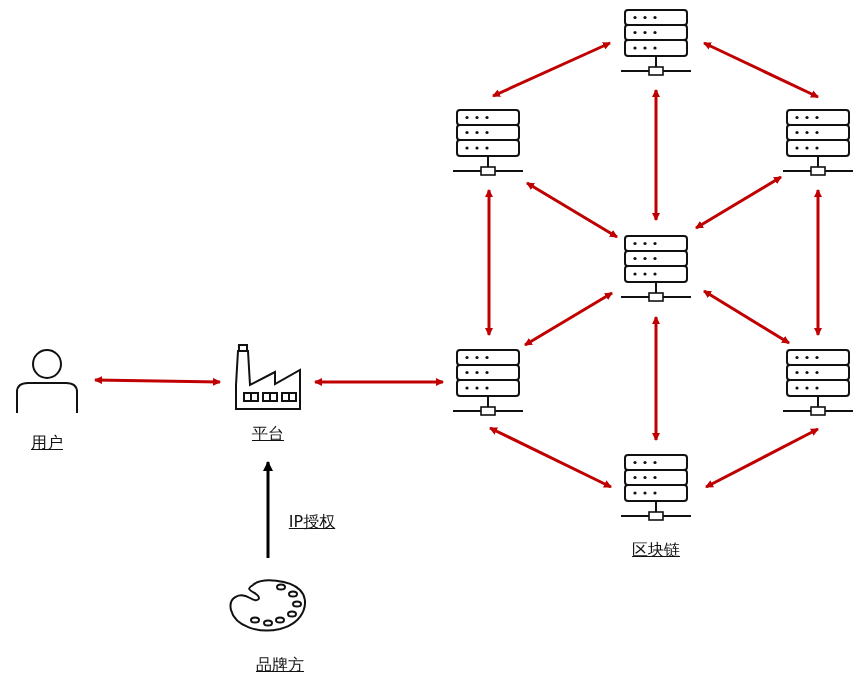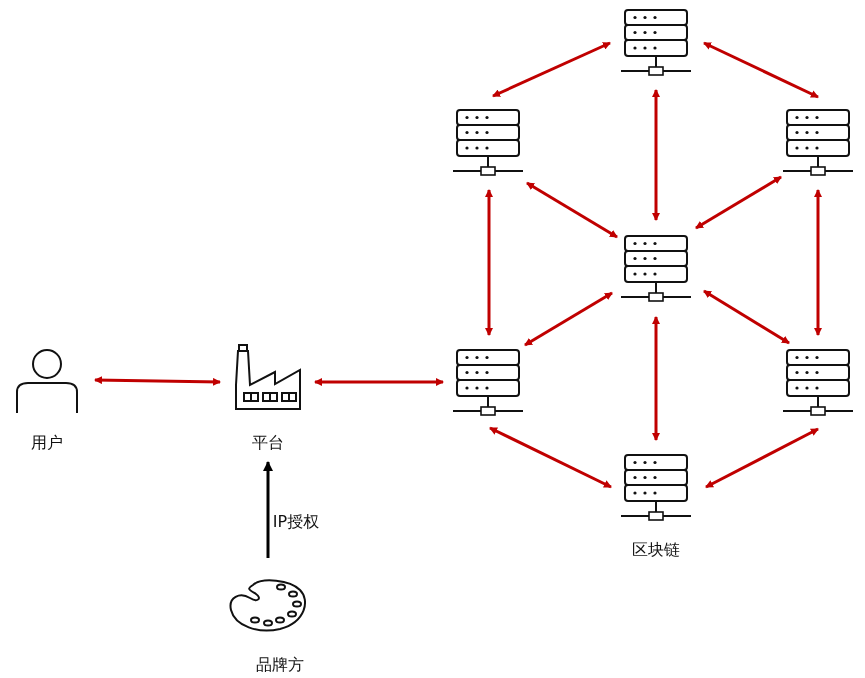--- a/index.html
+++ b/index.html
@@ -1,19 +1,19 @@
 <!DOCTYPE html>
 <html><head>
 <meta charset="utf-8">
 <style>
   html, body { margin:0; padding:0; background:#ffffff; }
   body { width:865px; height:678px; position:relative; overflow:hidden;
          font-family:"DejaVu Sans", sans-serif; }
   #canvas { position:absolute; left:0; top:0; }
-  .label { position:absolute; font-size:16px; color:#111; white-space:nowrap; transform:translateX(-50%); }
+  .label { position:absolute; font-size:16px; color:#111; white-space:nowrap; transform:translateX(-50%);text-decoration:underline; }
 </style>
 </head>
 <body>
 
 <svg id="canvas" width="865" height="678" viewBox="0 0 865 678">
   <defs>
     <marker id="rh" markerWidth="8" markerHeight="8" refX="7" refY="4" orient="auto" markerUnits="userSpaceOnUse">
       <path d="M0,0 L8,4 L0,8 z" fill="#c00000"></path>
     </marker>
     <marker id="rt" markerWidth="8" markerHeight="8" refX="1" refY="4" orient="auto" markerUnits="userSpaceOnUse">
@@ -104,16 +104,16 @@
     <line x1="704" y1="291" x2="789" y2="343"></line>
     <line x1="656" y1="317" x2="656" y2="440"></line>
     <line x1="490" y1="428" x2="611" y2="487"></line>
     <line x1="818" y1="429" x2="706" y2="487"></line>
   </g>
 
   <line x1="268" y1="558" x2="268" y2="462" stroke="#000" stroke-width="3" marker-end="url(#bh)"></line>
 </svg>
 
 <div class="label" style="left:47px; top:433px;">用户</div>
-<div class="label" style="left:268px; top:433px;">平台</div>
-<div class="label" style="left:296px; top:512px;">IP授权</div>
+<div class="label" style="left:268px; top:424px;">平台</div>
+<div class="label" style="left:312px; top:512px;">IP授权</div>
 <div class="label" style="left:280px; top:655px;">品牌方</div>
 <div class="label" style="left:656px; top:540px;">区块链</div>
 
 </body></html>

